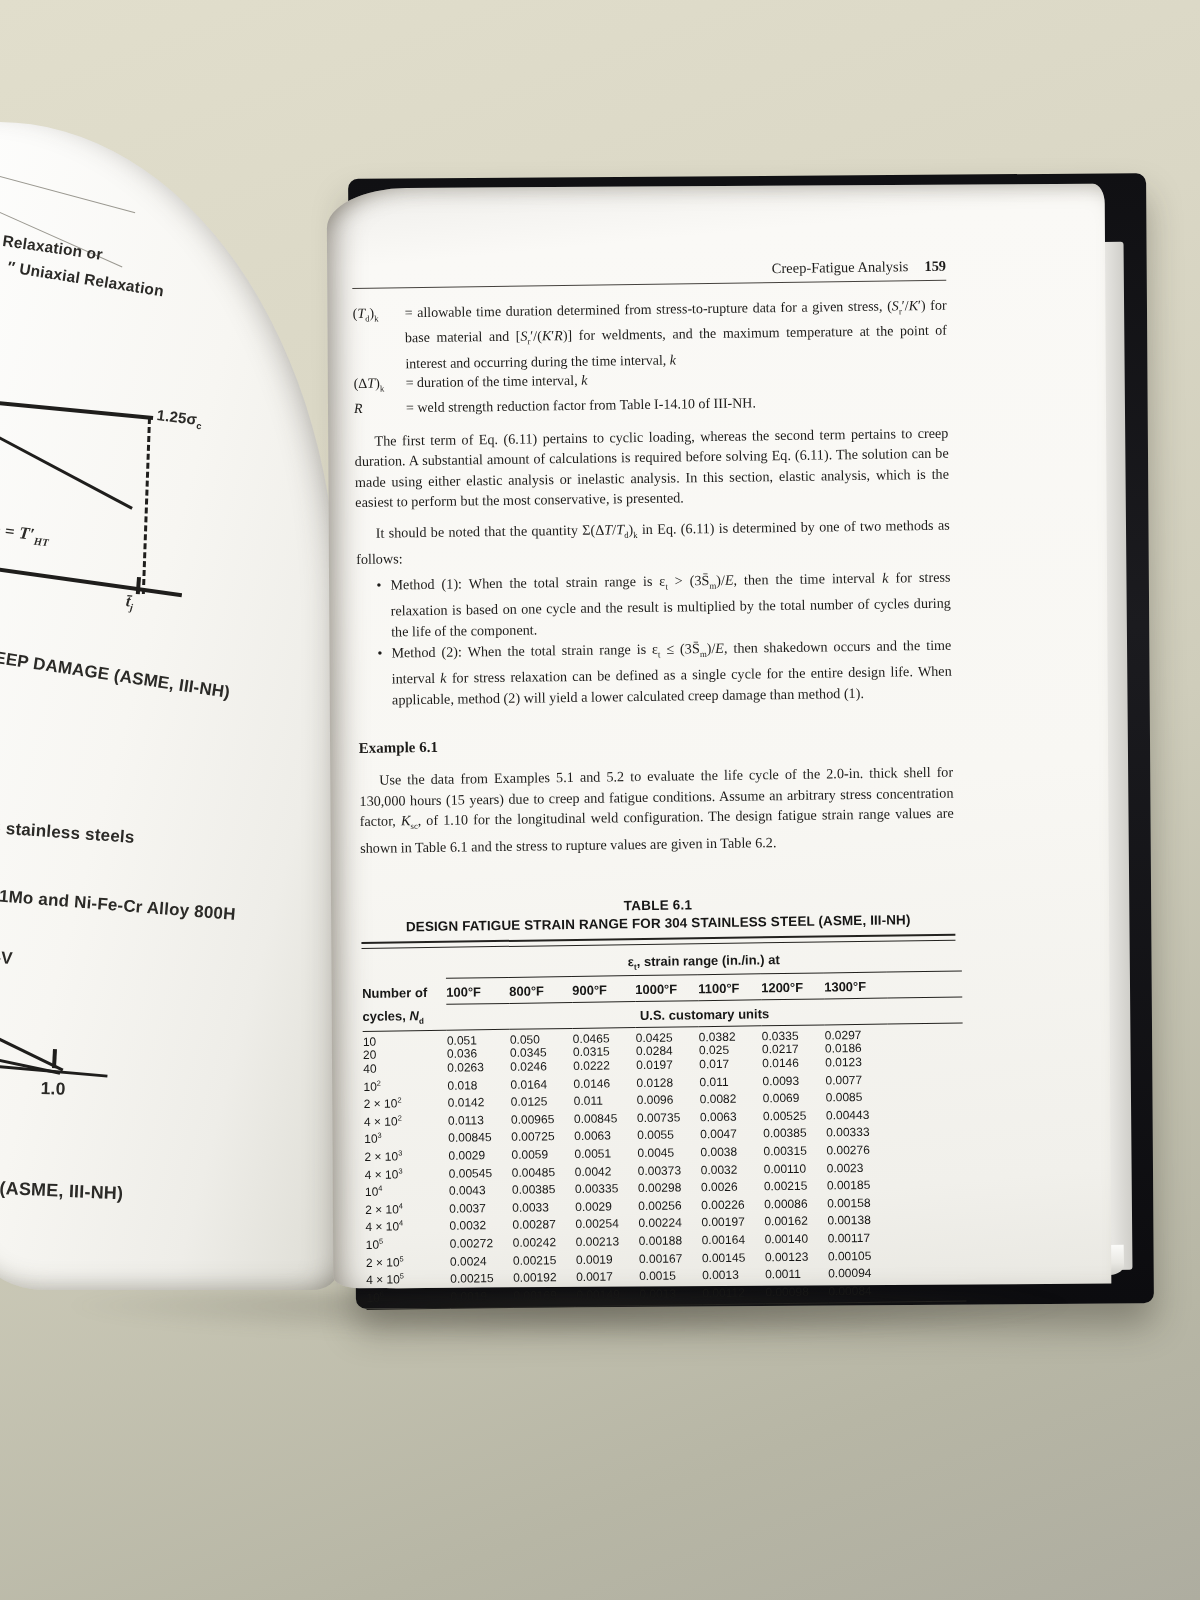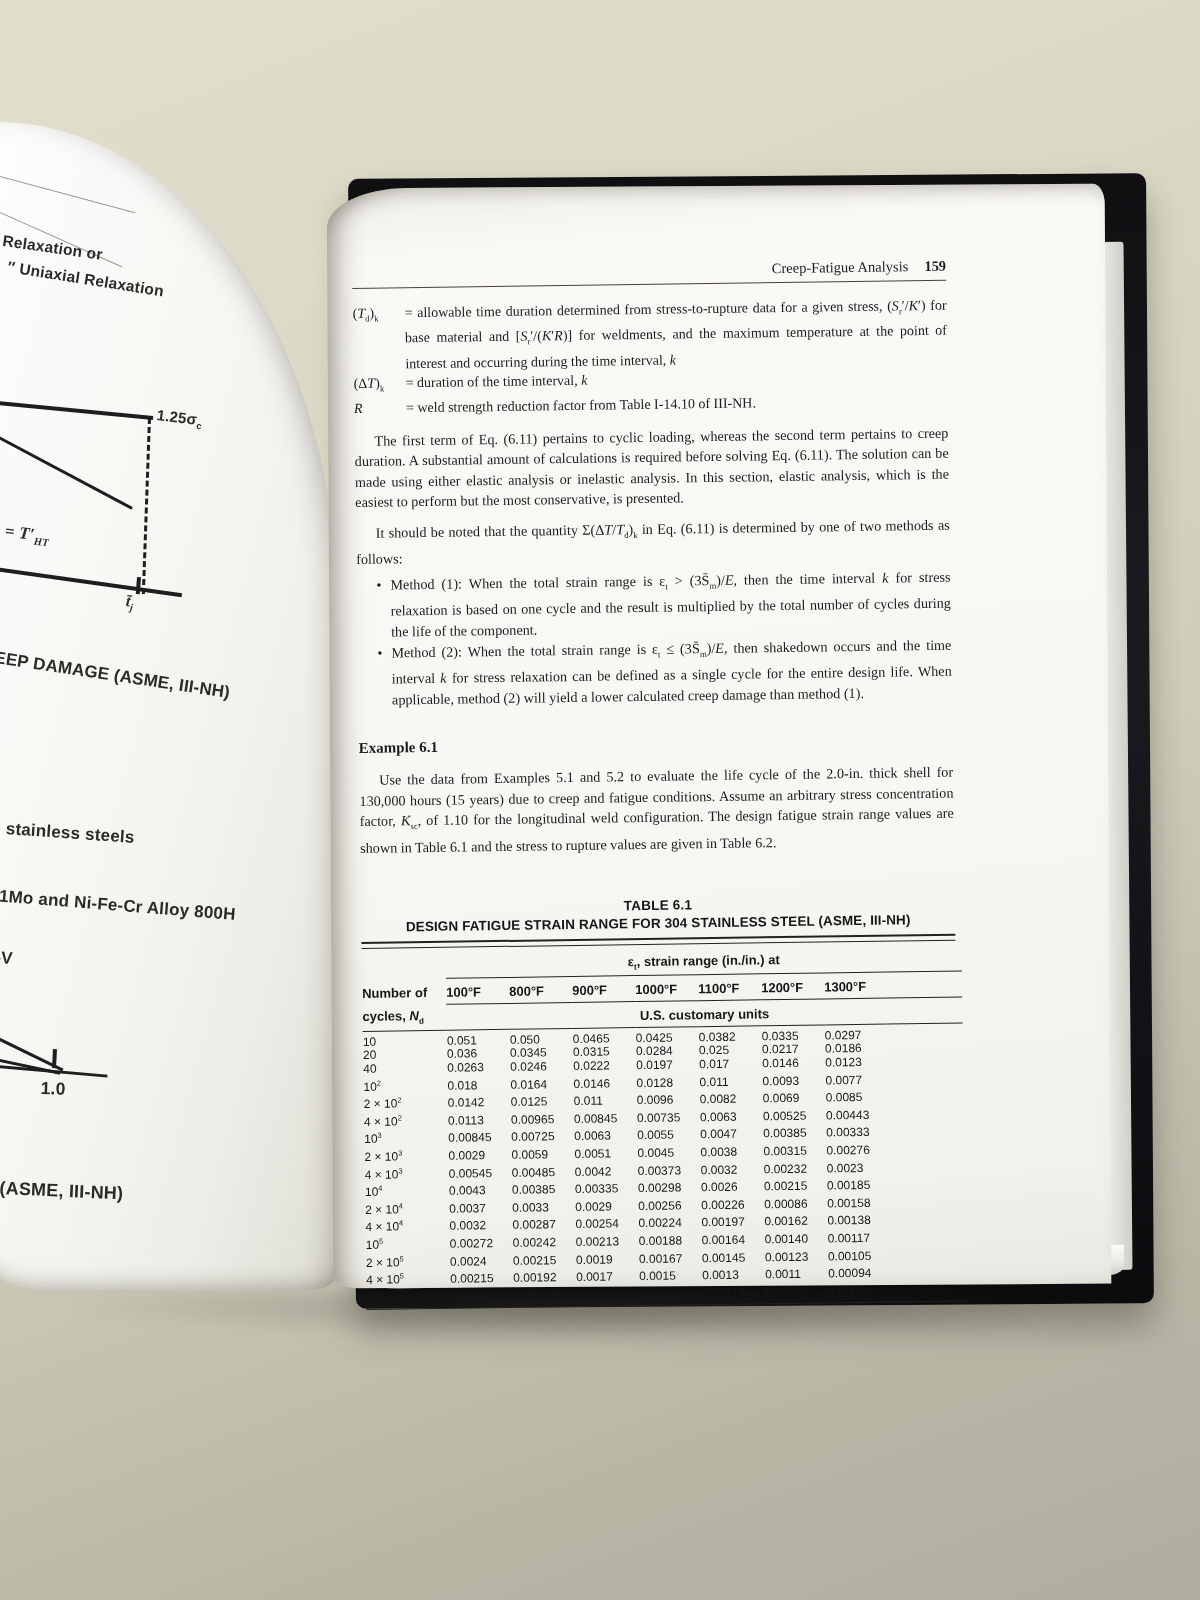--- a/index.html
+++ b/index.html
@@ -285,21 +285,21 @@
               <td>0.00276</td>
               <td></td>
             </tr>
             <tr>
               <th>4 × 10<sup>3</sup></th>
               <td>0.00545</td>
               <td>0.00485</td>
               <td>0.0042</td>
               <td>0.00373</td>
               <td>0.0032</td>
-              <td>0.00232</td>
+              <td>0.00110</td>
               <td>0.0023</td>
               <td></td>
             </tr>
             <tr>
               <th>10<sup>4</sup></th>
               <td>0.0043</td>
               <td>0.00385</td>
               <td>0.00335</td>
               <td>0.00298</td>
               <td>0.0026</td>

